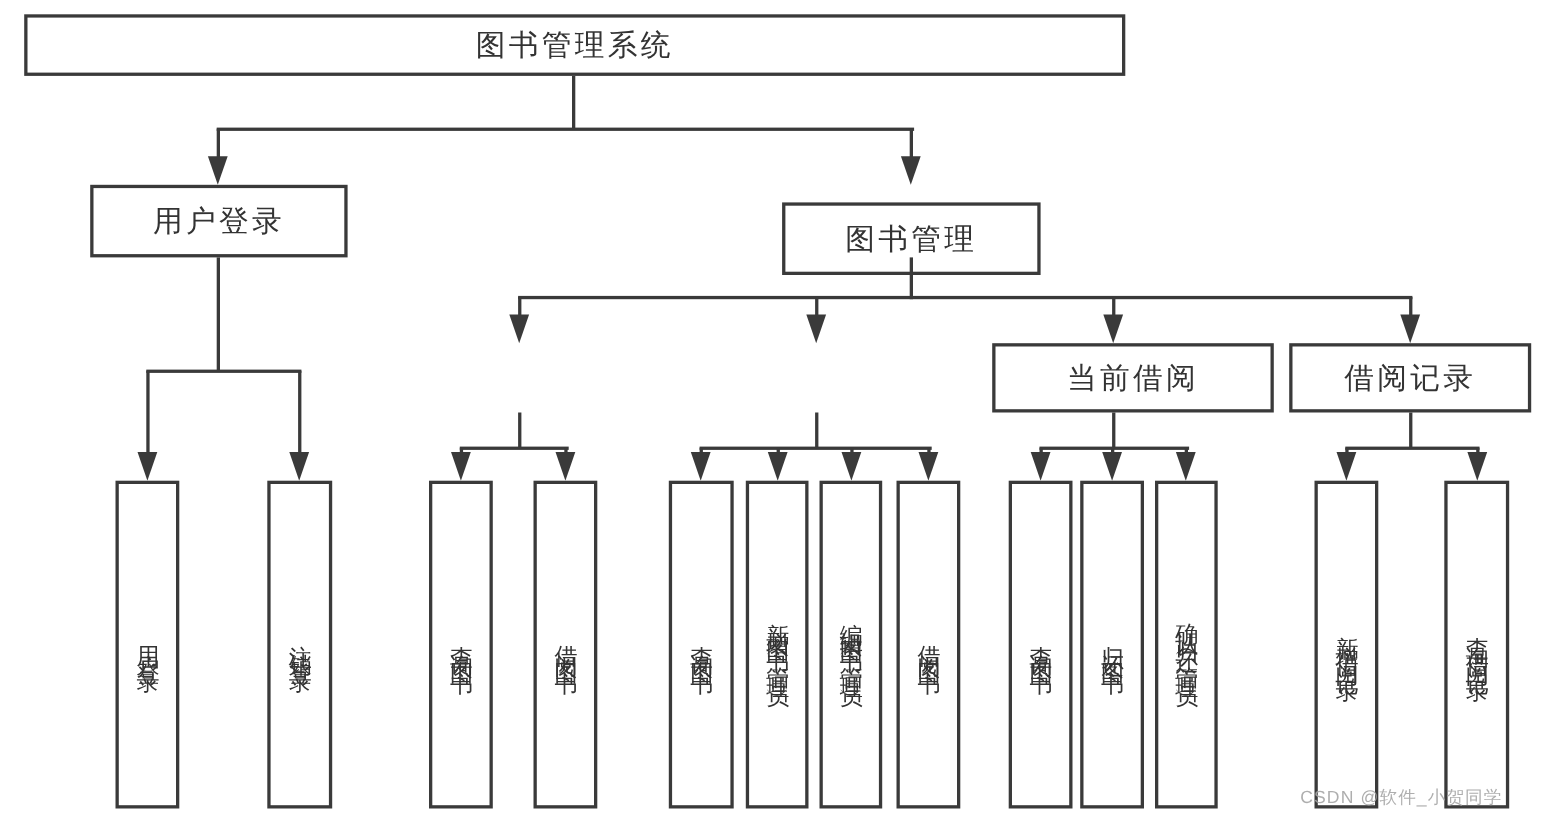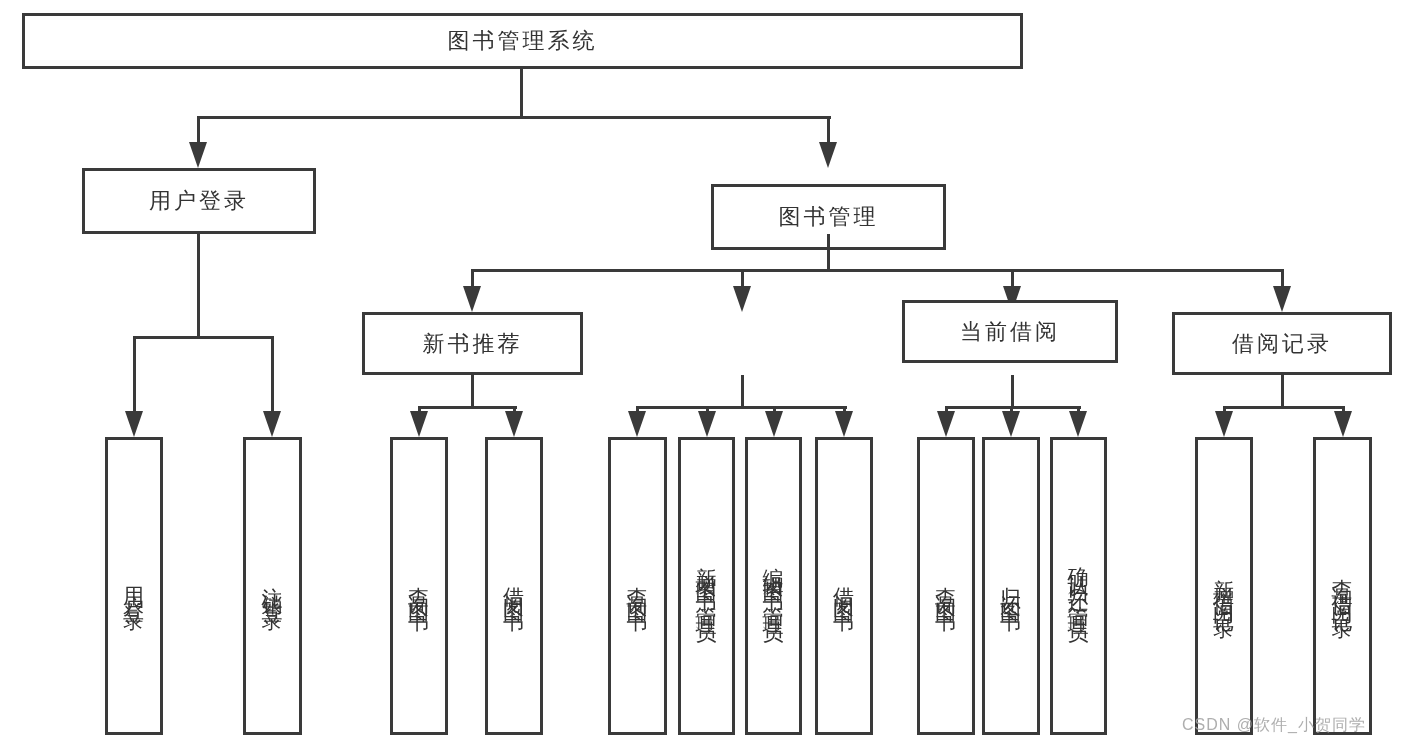--- a/index.html
+++ b/index.html
@@ -4,21 +4,21 @@
 <style>
   html,body{margin:0;padding:0;background:#ffffff;}
   .canvas{
     position:relative;width:1405px;height:747px;background:#ffffff;
     font-family:"Liberation Sans","DejaVu Sans",sans-serif;color:#333333;overflow:hidden;
   }
   .box{
     position:absolute;box-sizing:border-box;border:3px solid #3a3a3a;background:#ffffff;
     display:flex;align-items:center;justify-content:center;color:#333333;
   }
-  .box.h{font-size:22px;letter-spacing:3px;white-space:nowrap;}
+  .box.h{font-size:27px;letter-spacing:3px;white-space:nowrap;}
   .box.v{
     writing-mode:vertical-rl;font-size:21px;letter-spacing:8px;line-height:1;
     text-align:center;
   }
   .line{position:absolute;background:#3a3a3a;}
   .arrow{
     position:absolute;width:0;height:0;
     border-left:9px solid transparent;border-right:9px solid transparent;
     border-top:26px solid #3a3a3a;
   }
@@ -55,22 +55,21 @@
   <div class="line" style="left:471px;top:269px;width:813px;height:3px"></div>
   <div class="line" style="left:471px;top:270px;width:3px;height:20px"></div>
   <div class="arrow" style="left:463px;top:286px"></div>
   <div class="line" style="left:741px;top:270px;width:3px;height:20px"></div>
   <div class="arrow" style="left:733px;top:286px"></div>
   <div class="line" style="left:1011px;top:270px;width:3px;height:20px"></div>
   <div class="arrow" style="left:1003px;top:286px"></div>
   <div class="line" style="left:1281px;top:270px;width:3px;height:20px"></div>
   <div class="arrow" style="left:1273px;top:286px"></div>
 
-  <div class="box h" style="left:362px;top:312px;width:221px;height:63px">新书推荐</div>
-  <div class="box h" style="left:902px;top:300px;width:216px;height:63px">当前借阅</div>
+  <div class="box h" style="left:902px;top:312px;width:256px;height:63px">当前借阅</div>
   <div class="box h" style="left:1172px;top:312px;width:220px;height:63px">借阅记录</div>
 
   <div class="line" style="left:471px;top:375px;width:3px;height:33px"></div>
   <div class="line" style="left:418px;top:406px;width:99px;height:3px"></div>
   <div class="line" style="left:418px;top:407px;width:3px;height:8px"></div>
   <div class="arrow" style="left:410px;top:411px"></div>
   <div class="line" style="left:513px;top:407px;width:3px;height:8px"></div>
   <div class="arrow" style="left:505px;top:411px"></div>
 
   <div class="line" style="left:741px;top:375px;width:3px;height:33px"></div>

